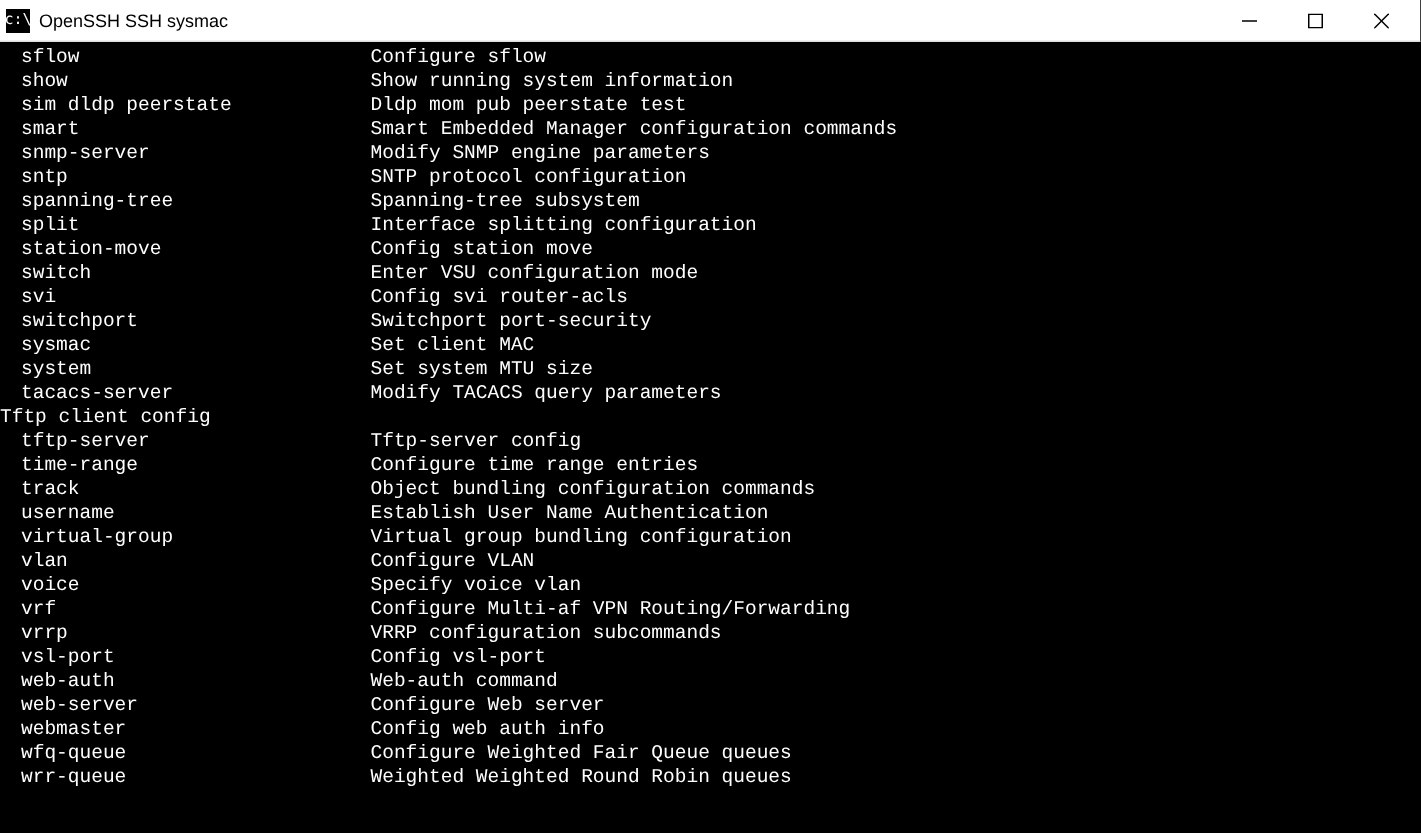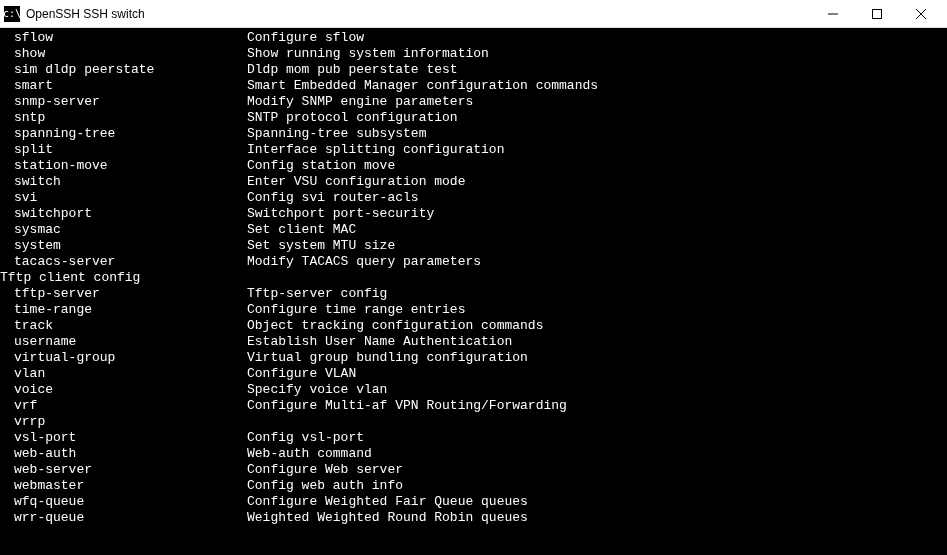--- a/index.html
+++ b/index.html
@@ -70,21 +70,21 @@
       flex-shrink: 0;
     }
     .desc { }
     .blank { height: 16px; }
   </style>
 </head>
 <body>
 
 <div class="titlebar">
   <div class="titlebar-icon">c:\</div>
-  <div class="titlebar-title">OpenSSH SSH switch</div>
+  <div class="titlebar-title">OpenSSH SSH sysmac</div>
   <div class="titlebar-controls">
     <div class="titlebar-btn">
       <svg viewBox="0 0 10 10">
           <line x1="0" y1="5" x2="10" y2="5" stroke="#000" stroke-width="1"></line>
         </svg>
     </div>
     <div class="titlebar-btn">
       <svg viewBox="0 0 10 10">
           <rect x="0.5" y="0.5" width="9" height="9" fill="none" stroke="#000" stroke-width="1"></rect>
         </svg>
@@ -110,27 +110,27 @@
     <div class="row"><span class="cmd">station-move</span><span class="desc">Config station move</span></div>
     <div class="row"><span class="cmd">switch</span><span class="desc">Enter VSU configuration mode</span></div>
     <div class="row"><span class="cmd">svi</span><span class="desc">Config svi router-acls</span></div>
     <div class="row"><span class="cmd">switchport</span><span class="desc">Switchport port-security</span></div>
     <div class="row"><span class="cmd">sysmac</span><span class="desc">Set client MAC</span></div>
     <div class="row"><span class="cmd">system</span><span class="desc">Set system MTU size</span></div>
     <div class="row"><span class="cmd">tacacs-server</span><span class="desc">Modify TACACS query parameters</span></div>
     <div class="row"><span class="desc">Tftp client config</span></div>
     <div class="row"><span class="cmd">tftp-server</span><span class="desc">Tftp-server config</span></div>
     <div class="row"><span class="cmd">time-range</span><span class="desc">Configure time range entries</span></div>
-    <div class="row"><span class="cmd">track</span><span class="desc">Object tracking configuration commands</span></div>
+    <div class="row"><span class="cmd">track</span><span class="desc">Object bundling configuration commands</span></div>
     <div class="row"><span class="cmd">username</span><span class="desc">Establish User Name Authentication</span></div>
     <div class="row"><span class="cmd">virtual-group</span><span class="desc">Virtual group bundling configuration</span></div>
     <div class="row"><span class="cmd">vlan</span><span class="desc">Configure VLAN</span></div>
     <div class="row"><span class="cmd">voice</span><span class="desc">Specify voice vlan</span></div>
     <div class="row"><span class="cmd">vrf</span><span class="desc">Configure Multi-af VPN Routing/Forwarding</span></div>
-    <div class="row"><span class="cmd">vrrp</span></div>
+    <div class="row"><span class="cmd">vrrp</span><span class="desc">VRRP configuration subcommands</span></div>
     <div class="row"><span class="cmd">vsl-port</span><span class="desc">Config vsl-port</span></div>
     <div class="row"><span class="cmd">web-auth</span><span class="desc">Web-auth command</span></div>
     <div class="row"><span class="cmd">web-server</span><span class="desc">Configure Web server</span></div>
     <div class="row"><span class="cmd">webmaster</span><span class="desc">Config web auth info</span></div>
     <div class="row"><span class="cmd">wfq-queue</span><span class="desc">Configure Weighted Fair Queue queues</span></div>
     <div class="row"><span class="cmd">wrr-queue</span><span class="desc">Weighted Weighted Round Robin queues</span></div>
     <div class="blank"></div>
   </div>
 
 </body></html>

